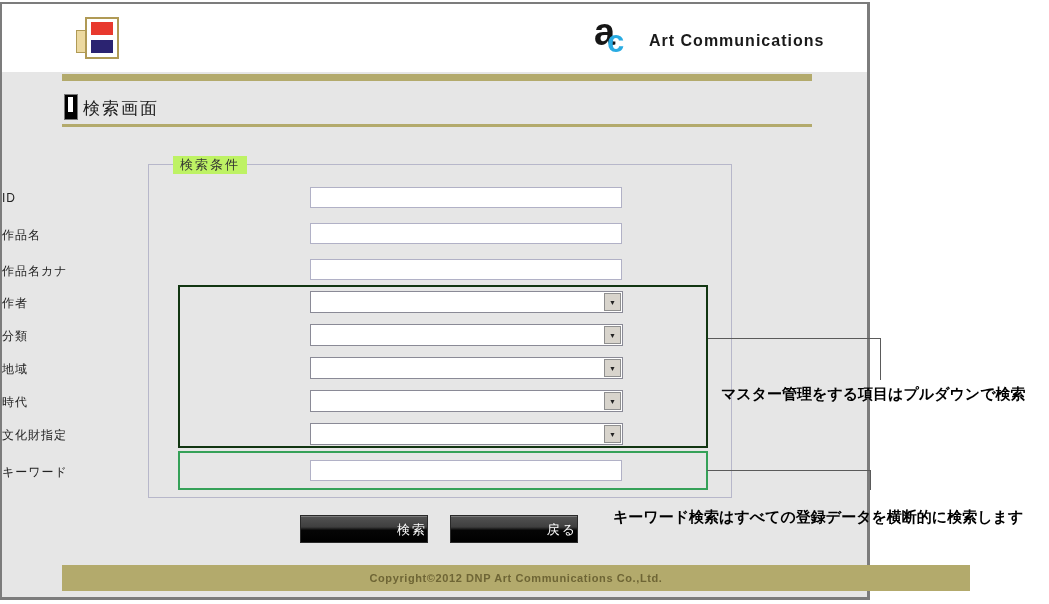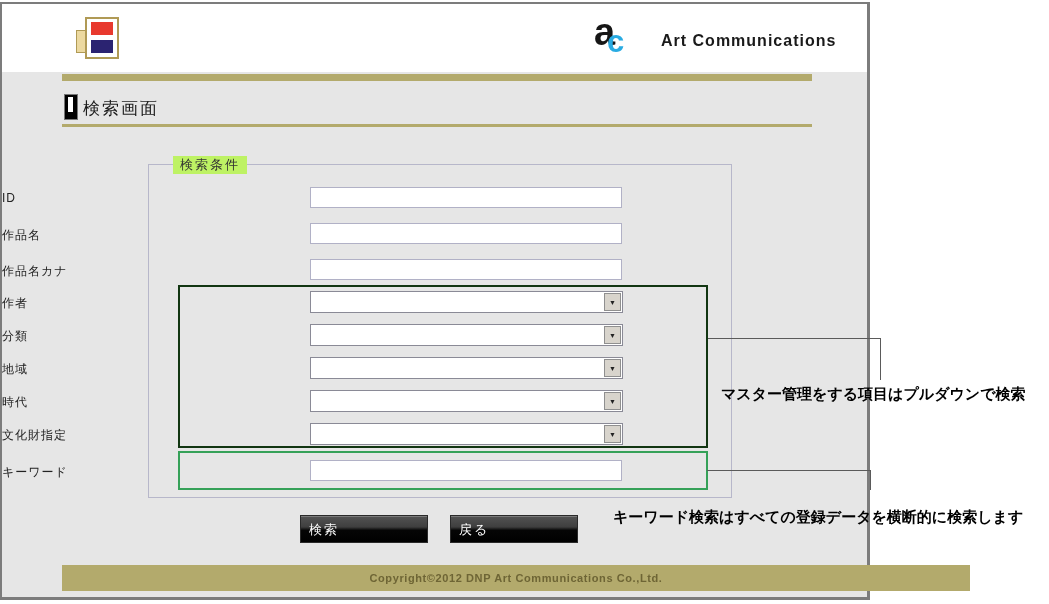--- a/index.html
+++ b/index.html
@@ -26,21 +26,21 @@
   .logo-prod { margin-top:1px; white-space:nowrap; }
   .logo-e    { font-family:"DejaVu Serif",serif; font-style:italic; font-weight:bold;
                font-size:27px; color:#c9a12f; }
   .logo-kanri{ font-size:22px; color:#3f3f3f; letter-spacing:1px; }
 
   .brand { position:absolute; left:592px; top:18px; height:40px; }
   .monogram { position:absolute; left:0; top:-2px; width:46px; height:42px; }
   .mono-a { position:absolute; left:0; top:-9px; font-size:38px; font-weight:bold; color:#161616; }
   .mono-c { position:absolute; left:13px; top:4px; font-size:31px; font-weight:bold; color:#29abe2; }
   .brand-name { position:absolute; left:55px; top:10px; font-size:16px; font-weight:bold;
-                color:#1a1a1a; letter-spacing:1px; white-space:nowrap;margin-left:12px; }
+                color:#1a1a1a; letter-spacing:1px; white-space:nowrap; }
 
   
   .goldbar   { position:absolute; left:60px; width:750px; background:#b3aa6c; }
   .bar-top   { top:70px; height:7px; }
   .bar-title { top:120px; height:3px; }
 
   .page-title { position:absolute; left:60px; top:90px; height:28px; }
   .title-icon { position:absolute; left:2px; top:0; width:14px; height:26px;
                 background:#000; border:1px solid #777; }
   .title-icon::after { content:""; position:absolute; left:3px; top:2px; width:5px; height:15px;
@@ -68,21 +68,21 @@
 
   .dropdown { position:absolute; left:308px; top:0; width:313px; height:22px;
               background:#fff; border:1px solid #8a8a96; }
   .dd-btn { position:absolute; right:1px; top:1px; width:17px; height:18px;
             background:#d8d4cc; border:1px solid #8f8f8f;
             display:flex; align-items:center; justify-content:center;
             font-size:7px; color:#222; }
 
   
   .btn { position:absolute; top:511px; width:128px; height:28px; color:#fff;
-         font-size:13px; letter-spacing:2px; text-align:left; line-height:27px;
+         font-size:13px; letter-spacing:2px; text-align:right; line-height:27px;
          background:linear-gradient(180deg,#535353 0%,#3f3f3f 42%,#050505 55%,#000 100%);
          border:1px solid #2a2a2a; box-shadow:inset 0 1px 0 #7a7a7a; cursor:pointer;padding-left:8px; }
   .btn-search { left:298px; }
   .btn-back   { left:448px; }
 
   
   .footer { position:absolute; left:60px; top:561px; width:908px; height:26px;
             background:#b3aa6c; text-align:center; line-height:26px;
             font-size:11px; font-weight:bold; letter-spacing:0.6px; color:#6e6535; }
 

